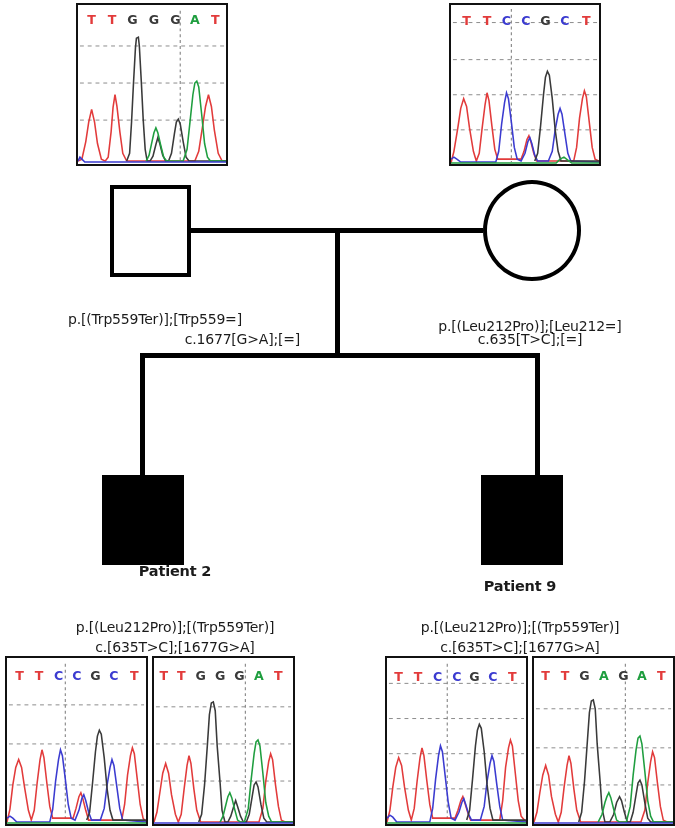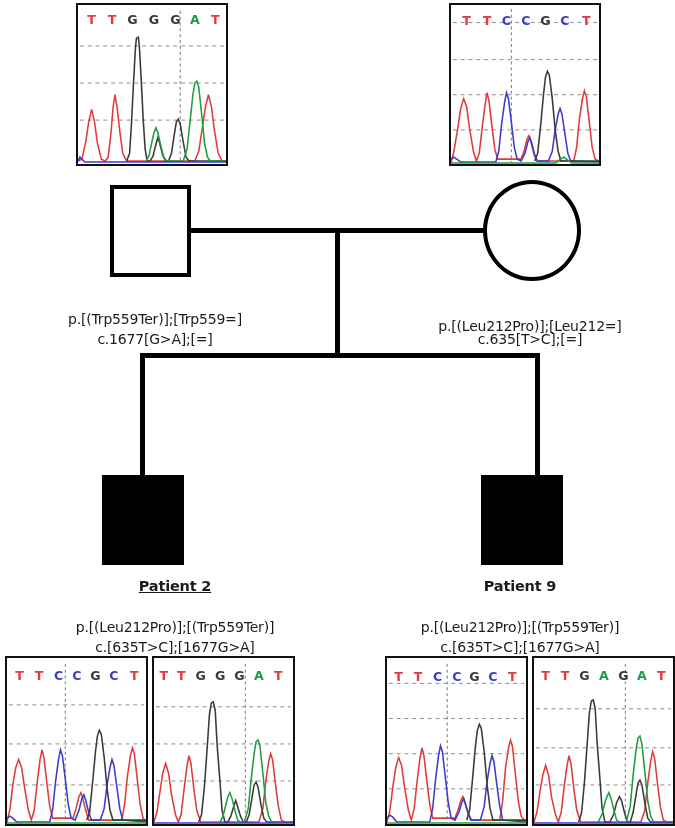--- a/index.html
+++ b/index.html
@@ -150,33 +150,33 @@
 
   <div class="ped-square" style="left:110px; top:185px; width:81px; height:92px;"></div>
 
   <div class="ped-circle" style="left:483px; top:180px; width:98px; height:101px;"></div>
 
   <div class="ped-line" style="left:191px; top:228px; width:292px; height:5px;"></div>
 
   <div class="ped-line" style="left:335px; top:228px; width:5px; height:127px;"></div>
 
   <div class="lbl lbl-var" style="left:10px; top:289px; width:290px;">p.[(Trp559Ter)];[Trp559=]</div>
-  <div class="lbl lbl-var" style="left:10px; top:309px; width:290px;">c.1677[G&gt;A];[=]</div>
+  <div class="lbl lbl-var" style="left:10px; top:309px; width:290px;text-align:right;">c.1677[G&gt;A];[=]</div>
 
   <div class="lbl lbl-var" style="left:385px; top:296px; width:290px;">p.[(Leu212Pro)];[Leu212=]</div>
   <div class="lbl lbl-var" style="left:385px; top:309px; width:290px;">c.635[T&gt;C];[=]</div>
 
   <div class="ped-line" style="left:140px; top:353px; width:400px; height:5px;"></div>
   <div class="ped-line" style="left:140px; top:353px; width:5px; height:124px;"></div>
   <div class="ped-line" style="left:535px; top:353px; width:5px; height:124px;"></div>
 
   <div class="ped-square affected" style="left:102px; top:475px; width:82px; height:90px;"></div>
   <div class="ped-square affected" style="left:481px; top:475px; width:82px; height:90px;"></div>
 
-  <div class="lbl lbl-name" style="left:10px; top:577px; width:330px;text-decoration:underline;">Patient 2</div>
+  <div class="lbl lbl-name" style="left:10px; top:562px; width:330px;">Patient 2</div>
   <div class="lbl lbl-var" style="left:10px; top:597px; width:330px;">p.[(Leu212Pro)];[(Trp559Ter)]</div>
   <div class="lbl lbl-var" style="left:10px; top:617px; width:330px;">c.[635T&gt;C];[1677G&gt;A]</div>
 
   <div class="lbl lbl-name" style="left:370px; top:577px; width:300px;">Patient 9</div>
   <div class="lbl lbl-var" style="left:370px; top:597px; width:300px;">p.[(Leu212Pro)];[(Trp559Ter)]</div>
   <div class="lbl lbl-var" style="left:370px; top:617px; width:300px;">c.[635T&gt;C];[1677G&gt;A]</div>
 
   <div class="chromo" style="left:5px; top:656px; width:143px; height:170px;">
     <svg viewBox="0 0 143 170" preserveAspectRatio="none">
       <g stroke="#8a8a8a" stroke-width="1" stroke-dasharray="4,4">

